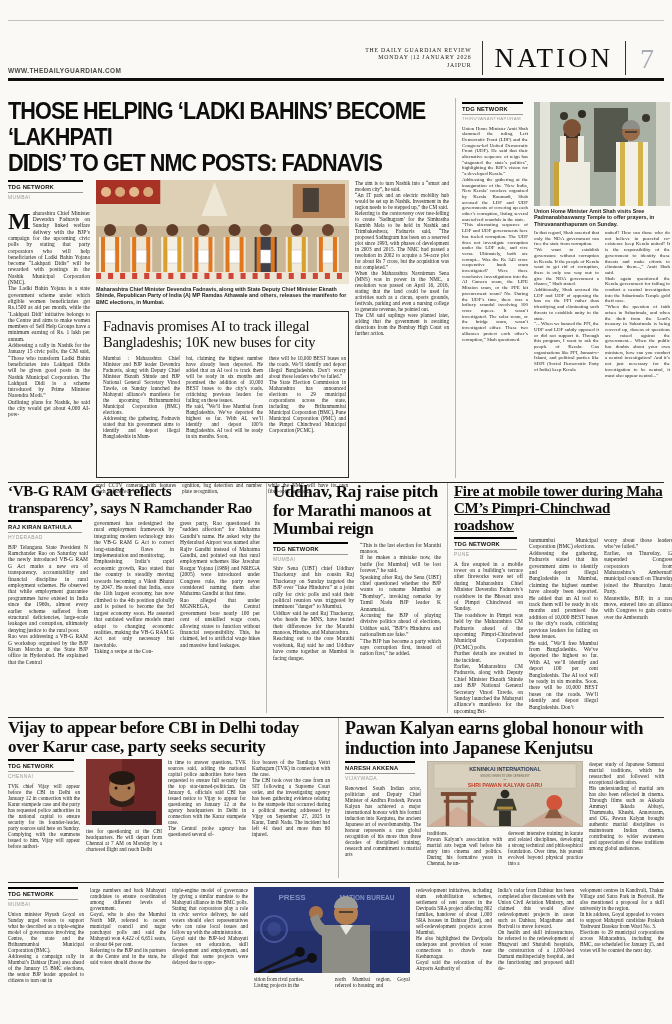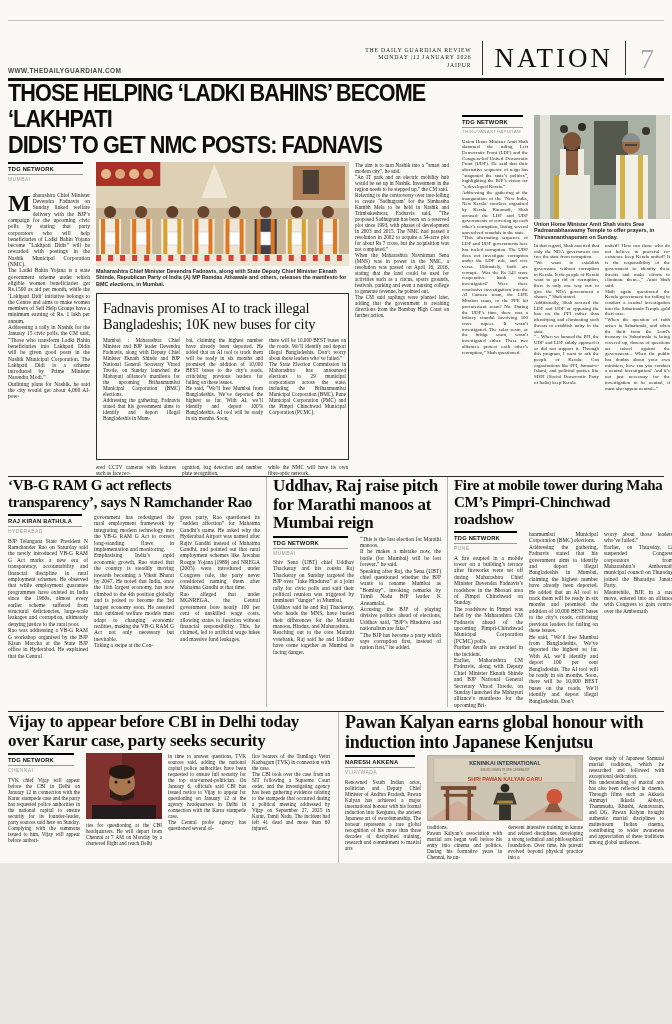--- a/index.html
+++ b/index.html
@@ -1,16 +1,16 @@
 <!DOCTYPE html>
 <html><head>
 <meta charset="utf-8">
 <style>
   html,body{margin:0;padding:0;background:#e9e7e1;}
-  .page{position:relative;width:672px;height:863px;background:#faf9f5;margin:0 auto;
+  .page{position:relative;width:672px;height:1024px;background:#faf9f5;margin:0 auto;
         box-sizing:border-box;padding:20px 8px 0;overflow:hidden;color:#161616;
         font-family:"Liberation Serif","DejaVu Serif",serif;}
   
   .header{border-top:1px solid #c4c2ba;border-bottom:3px solid #0f0f0f;
           display:flex;align-items:flex-end;justify-content:space-between;height:52px;padding:2px 0 3px;}
   .url{font:700 6.5px/8px "Liberation Sans",sans-serif;color:#4a4a4a;letter-spacing:.4px;}
   .mast-right{display:flex;align-items:stretch;}
   .mast-info{text-align:right;font:5.8px/7.4px "Liberation Serif",serif;letter-spacing:.8px;color:#222;
              align-self:center;margin-right:10px;}
   .nation-box{border-left:1px solid #333;border-right:1px solid #333;padding:2px 12px;display:flex;align-items:center;}
@@ -50,21 +50,21 @@
         <div>MONDAY |12 JANUARY 2026</div>
         <div>JAIPUR</div>
       </div>
       <div class="nation-box">
         <span class="nation">NATION</span>
       </div>
       <div class="pagenum">7</div>
     </div>
   </div>
 
-  <div class="row" style="margin-top:11px;height:380px;align-items:center;">
+  <div class="row" style="margin-top:17px;height:380px;">
 
     <div style="width:441px;flex:0 0 441px;">
       <div class="hl hl-main">THOSE HELPING ‘LADKI BAHINS’ BECOME ‘LAKHPATI
 DIDIS’ TO GET NMC POSTS: FADNAVIS</div>
       <div class="row" style="margin-top:4px;height:322px;">
         <div style="width:82px;flex:0 0 82px;">
           <div class="bl">
             <span class="nm">TDG NETWORK</span>
             <span class="loc">MUMBAI</span>
           </div>
@@ -271,21 +271,21 @@
 If he makes a mistake now, the battle (for Mumbai) will be lost forever,” he said.
 Speaking after Raj, the Sena (UBT) chief questioned whether the BJP wants to rename Mumbai as “Bombay”, invoking remarks by Tamil Nadu BJP leader K Annamalai.
 Accusing the BJP of playing divisive politics ahead of elections, Uddhav said, “BJP’s Hindutva and nationalism are fake.”
 “The BJP has become a party which says corruption first, instead of nation first,” he added.</div>
       </div>
     </div>
 
     <div class="vr"></div>
 
     <div style="flex:1;">
-      <div class="hl" style="font-size:15px;line-height:17px;letter-spacing:-.3px;font-weight:600;">Fire at mobile tower during Maha
+      <div class="hl" style="font-size:15px;line-height:17px;letter-spacing:-.3px;font-weight:600;text-decoration:underline;">Fire at mobile tower during Maha
 CM’s Pimpri-Chinchwad roadshow</div>
       <div class="row" style="margin-top:3px;height:190px;">
         <div style="width:69px;flex:0 0 69px;">
           <div class="bl">
             <span class="nm">TDG NETWORK</span>
             <span class="loc">PUNE</span>
           </div>
           <div class="c" style="height:164px;">A fire erupted in a mobile tower on a building’s terrace after fireworks were set off during Maharashtra Chief Minister Devendra Fadnavis’s roadshow in the Bhosari area of Pimpri Chinchwad on Sunday.
 The roadshow in Pimpri was held by the Maharashtra CM Fadnavis ahead of the upcoming Pimpri-Chinchwad Municipal Corporation (PCMC) polls.
 Further details are awaited in the incident.

